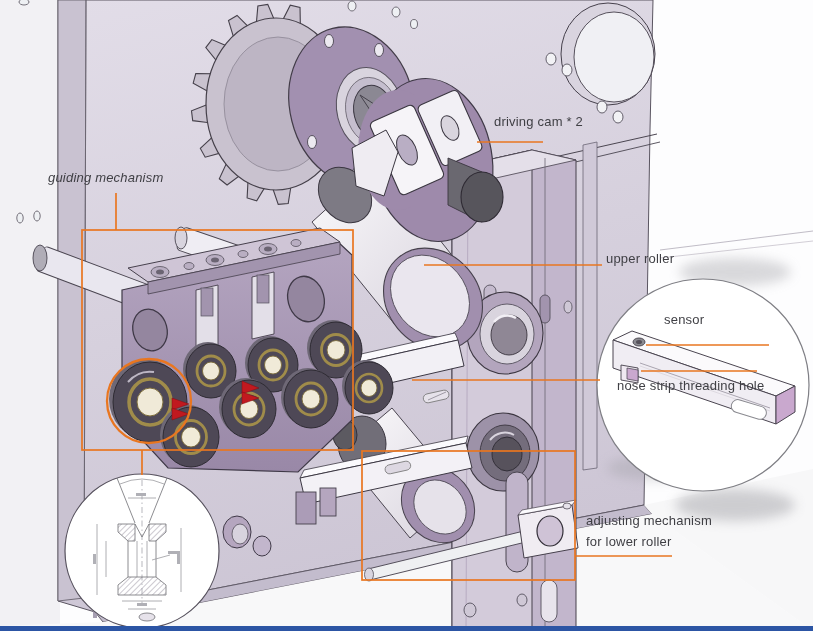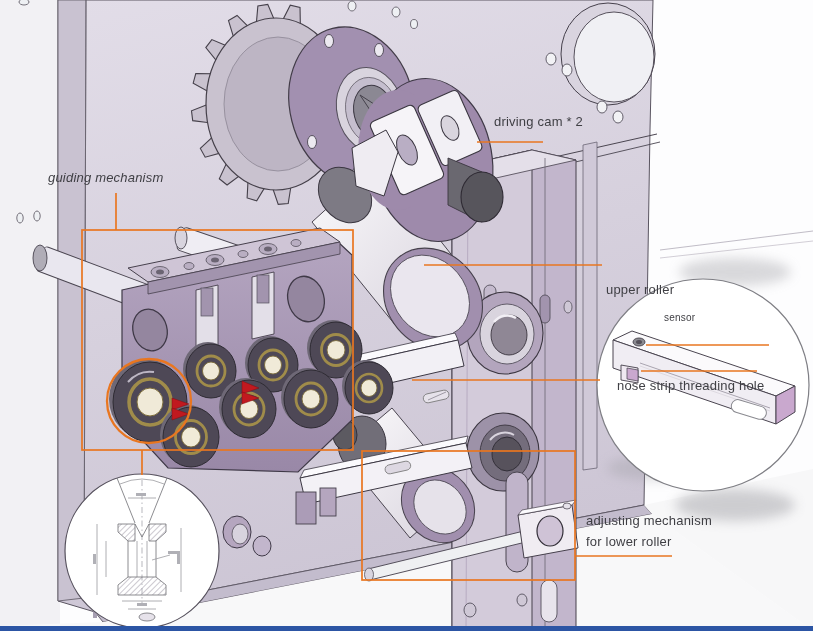--- a/index.html
+++ b/index.html
@@ -8,22 +8,22 @@
     font-family:"Liberation Sans",sans-serif;background:#ffffff;
   }
   #scene{position:absolute;left:0;top:0;}
   .label{
     position:absolute;z-index:10;color:#3f3f44;font-size:13px;
     letter-spacing:.2px;white-space:nowrap;
   }
   .label span{display:block;}
   #lbl-driving-cam{left:494px;top:114px;}
   #lbl-guiding{left:48px;top:170px;font-style:italic;}
-  #lbl-upper-roller{left:606px;top:251px;margin-top:31px;}
-  #lbl-sensor{left:664px;top:312px;font-size:10px;}
+  #lbl-upper-roller{left:606px;top:251px;}
+  #lbl-sensor{left:664px;top:312px;font-size:13px;}
   #lbl-nose{left:617px;top:378px;}
   #lbl-adjusting{left:586px;top:510px;line-height:21px;}
 </style>
 </head>
 <body>
 
 <div id="stage">
 <svg id="scene" width="813" height="631" viewBox="0 0 813 631">
   <defs>
     <linearGradient id="plateG" x1="0" y1="0" x2="0.25" y2="1">

